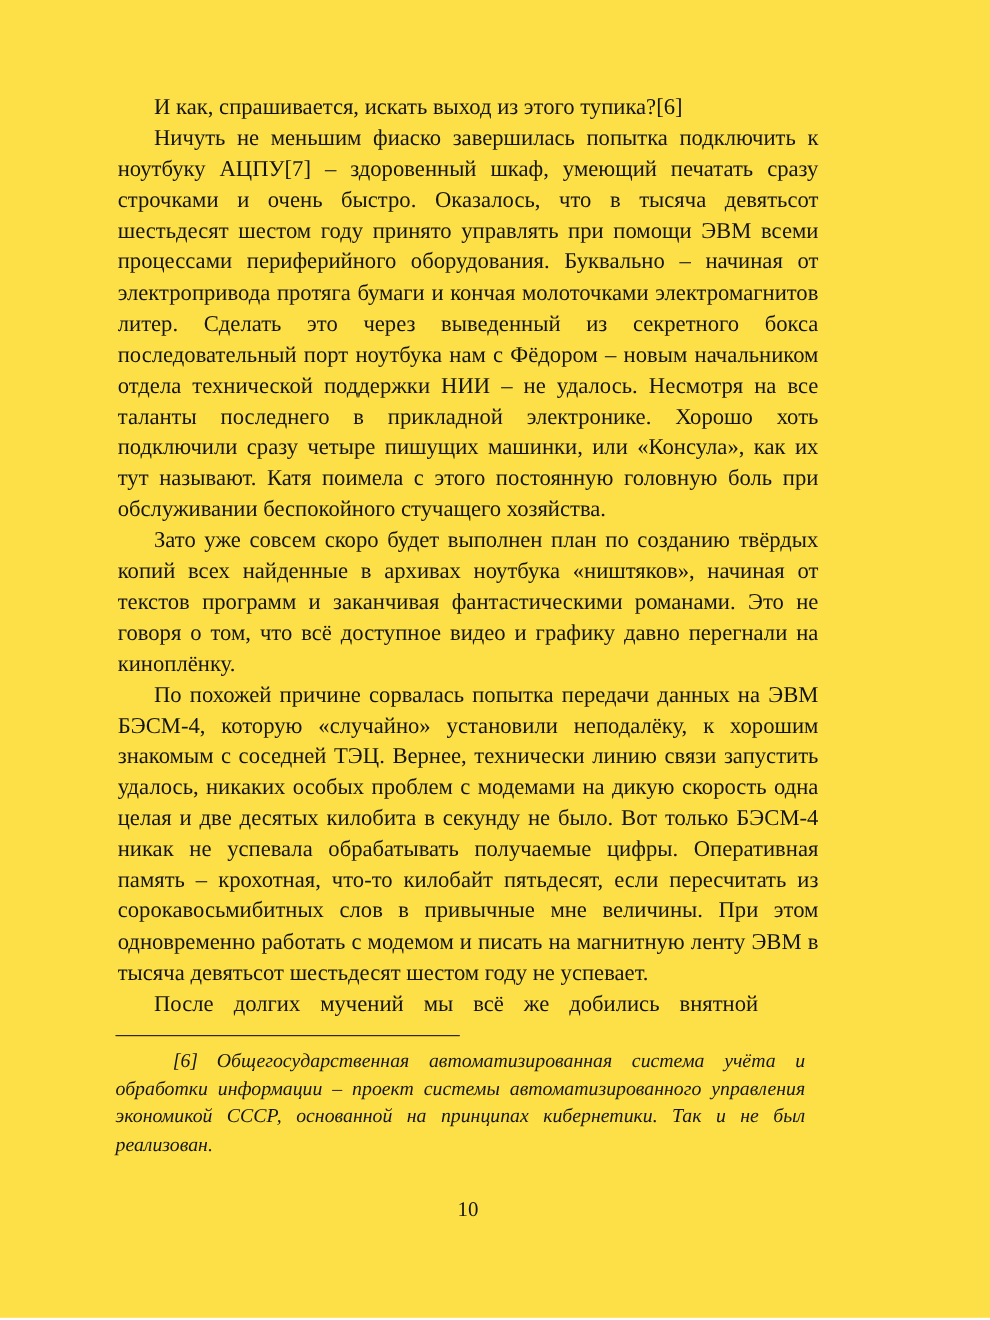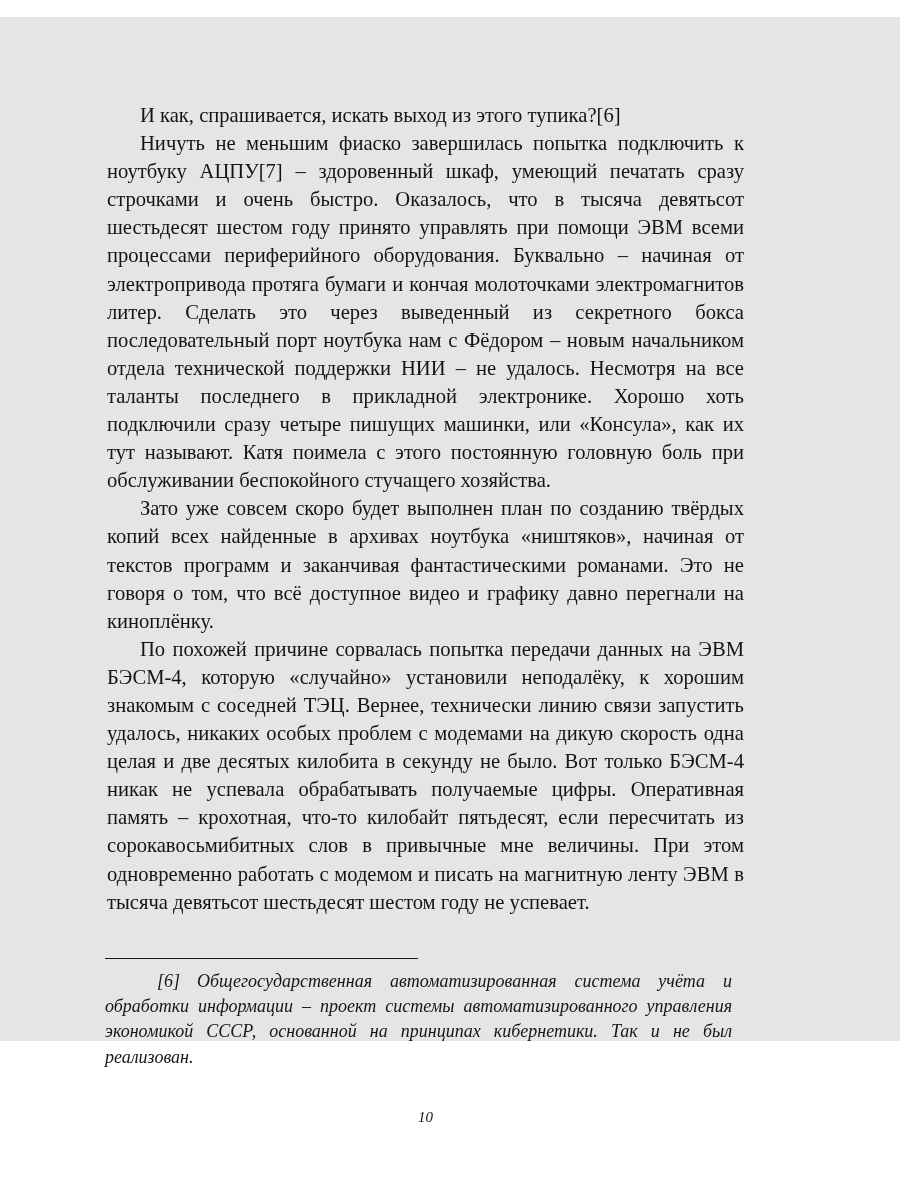--- a/index.html
+++ b/index.html
@@ -15,23 +15,22 @@
     font-family: "Liberation Serif", "DejaVu Serif", serif;
     color: #1a1a1a;
     -webkit-font-smoothing: antialiased;
   }
 
   .page {
     position: absolute;
     left: 0;
     top: 0;
     width: 900px;
-    height: 1024px;
-    background: #e5e5e5;
-    margin-top: 17px;
+    height: 1198px;
+    background: #fde047;
   }
 
   
   .textblock {
     position: absolute;
     left: 107px;
     top: 84px;
     width: 637px;
   }
 
@@ -93,36 +92,36 @@
     width: 17px;
   }
 
   
   .folio {
     position: absolute;
     left: 107px;
     top: 1087px;
     width: 637px;
     text-align: center;
-    font-size: 15px;
-    font-style: italic;
+    font-size: 19px;
     color: #141414;
     line-height: 26px;
   }
 </style>
 </head>
 <body>
 
 <div class="page">
 
   <div class="textblock">
     <p class="para">И как, спрашивается, искать выход из этого тупика?[6]</p>
     <p class="para">Ничуть не меньшим фиаско завершилась попытка подключить к ноутбуку АЦПУ[7] – здоровенный шкаф, умеющий печатать сразу строчками и очень быстро. Оказалось, что в тысяча девятьсот шестьдесят шестом году принято управлять при помощи ЭВМ всеми процессами периферийного оборудования. Буквально – начиная от электропривода протяга бумаги и кончая молоточками электромагнитов литер. Сделать это через выведенный из секретного бокса последовательный порт ноутбука нам с Фёдором – новым начальником отдела технической поддержки НИИ – не удалось. Несмотря на все таланты последнего в прикладной электронике. Хорошо хоть подключили сразу четыре пишущих машинки, или «Консула», как их тут называют. Катя поимела с этого постоянную головную боль при обслуживании беспокойного стучащего хозяйства.</p>
     <p class="para">Зато уже совсем скоро будет выполнен план по созданию твёрдых копий всех найденные в архивах ноутбука «ништяков», начиная от текстов программ и заканчивая фантастическими романами. Это не говоря о том, что всё доступное видео и графику давно перегнали на киноплёнку.</p>
     <p class="para">По похожей причине сорвалась попытка передачи данных на ЭВМ БЭСМ-4, которую «случайно» установили неподалёку, к хорошим знакомым с соседней ТЭЦ. Вернее, технически линию связи запустить удалось, никаких особых проблем с модемами на дикую скорость одна целая и две десятых килобита в секунду не было. Вот только БЭСМ-4 никак не успевала обрабатывать получаемые цифры. Оперативная память – крохотная, что-то килобайт пятьдесят, если пересчитать из сорокавосьмибитных слов в привычные мне величины. При этом одновременно работать с модемом и писать на магнитную ленту ЭВМ в тысяча девятьсот шестьдесят шестом году не успевает.</p>
+    <p class="para para-last">После долгих мучений мы всё же добились внятной</p>
   </div>
 
   <div class="footnote-rule"></div>
 
   <div class="footnotes">
     <p class="footnote"><span class="fn-marker">[6]</span><span class="fn-gap"></span><span>Общегосударственная автоматизированная система учёта и обработки информации – проект системы автоматизированного управления экономикой СССР, основанной на принципах кибернетики. Так и не был реализован.</span></p>
   </div>
 
   <div class="folio">10</div>
 

